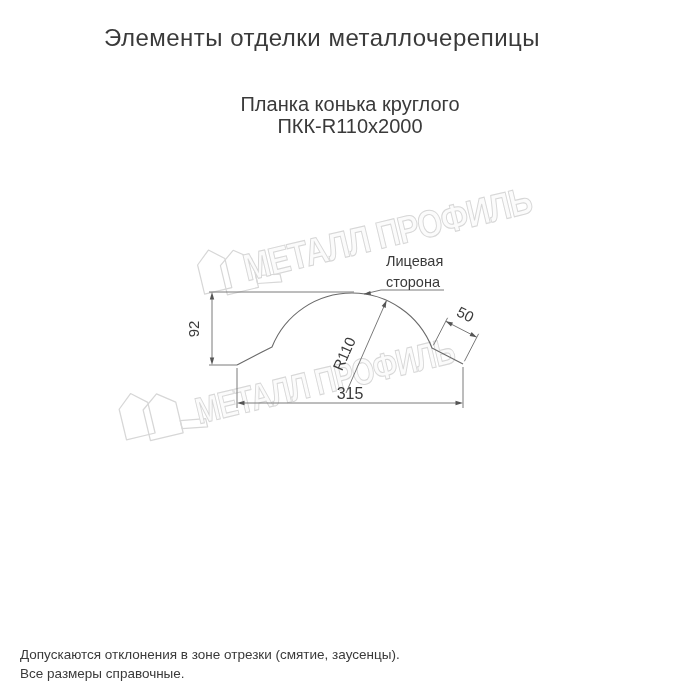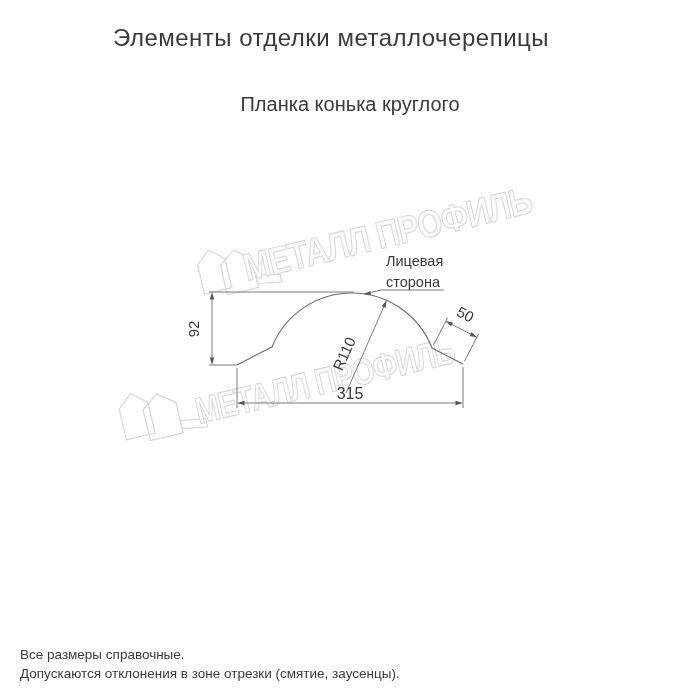--- a/index.html
+++ b/index.html
@@ -3,21 +3,21 @@
 <meta charset="utf-8">
 <style>
   html,body{margin:0;padding:0;background:#fff;}
   .page{
     position:relative;width:700px;height:700px;background:#ffffff;
     font-family:"Liberation Sans", sans-serif;color:#3a3a3a;overflow:hidden;
   }
   .abs{position:absolute;}
   .title{
     left:0;top:24px;width:644px;text-align:center;
-    font-size:24px;font-weight:400;letter-spacing:0.5px;color:#3a3a3a;padding-left:9px;
+    font-size:24px;font-weight:400;letter-spacing:0.5px;color:#3a3a3a;
   }
   .subtitle{
     left:0;top:93px;width:700px;text-align:center;
     font-size:20px;font-weight:400;line-height:22px;color:#3a3a3a;
   }
   .footnotes{
     left:20px;top:645px;width:640px;
     font-size:13.5px;line-height:19px;color:#3a3a3a;
   }
   svg{position:absolute;left:0;top:0;}
@@ -35,20 +35,21 @@
 </style>
 </head>
 <body>
 
 <div class="page">
 
   <div class="abs title">Элементы отделки металлочерепицы</div>
 
   <div class="abs subtitle">
     <div>Планка конька круглого</div>
+    <div>ПКК-R110х2000</div>
   </div>
 
   <svg width="700" height="700" viewBox="0 0 700 700">
 
     <g>
       <g transform="translate(206,300) rotate(-13.5)">
         <polygon class="wm-shape" points="0,-36 14,-48 28,-36 28,-6 0,-6"></polygon>
         <polygon class="wm-shape" points="22,-30 38,-42 54,-30 54,0 22,0"></polygon>
         <polygon class="wm-shape" points="54,-12 78,-8 78,0 54,-4"></polygon>
       </g>
@@ -103,17 +104,17 @@
     <g>
       <line class="dimline" x1="444" y1="290" x2="381" y2="290"></line>
       <line class="dimline" x1="381" y1="290" x2="364" y2="294"></line>
       <polygon class="arrow" points="364,294 370.3,290.9 371,294.9"></polygon>
       <text class="callout" x="386" y="266">Лицевая</text>
       <text class="callout" x="386" y="287">сторона</text>
     </g>
   </svg>
 
   <div class="abs footnotes">
+    <div>Допускаются отклонения в зоне отрезки (смятие, заусенцы).</div>
     <div>Все размеры справочные.</div>
-    <div>Допускаются отклонения в зоне отрезки (смятие, заусенцы).</div>
   </div>
 
 </div>
 
 </body></html>

